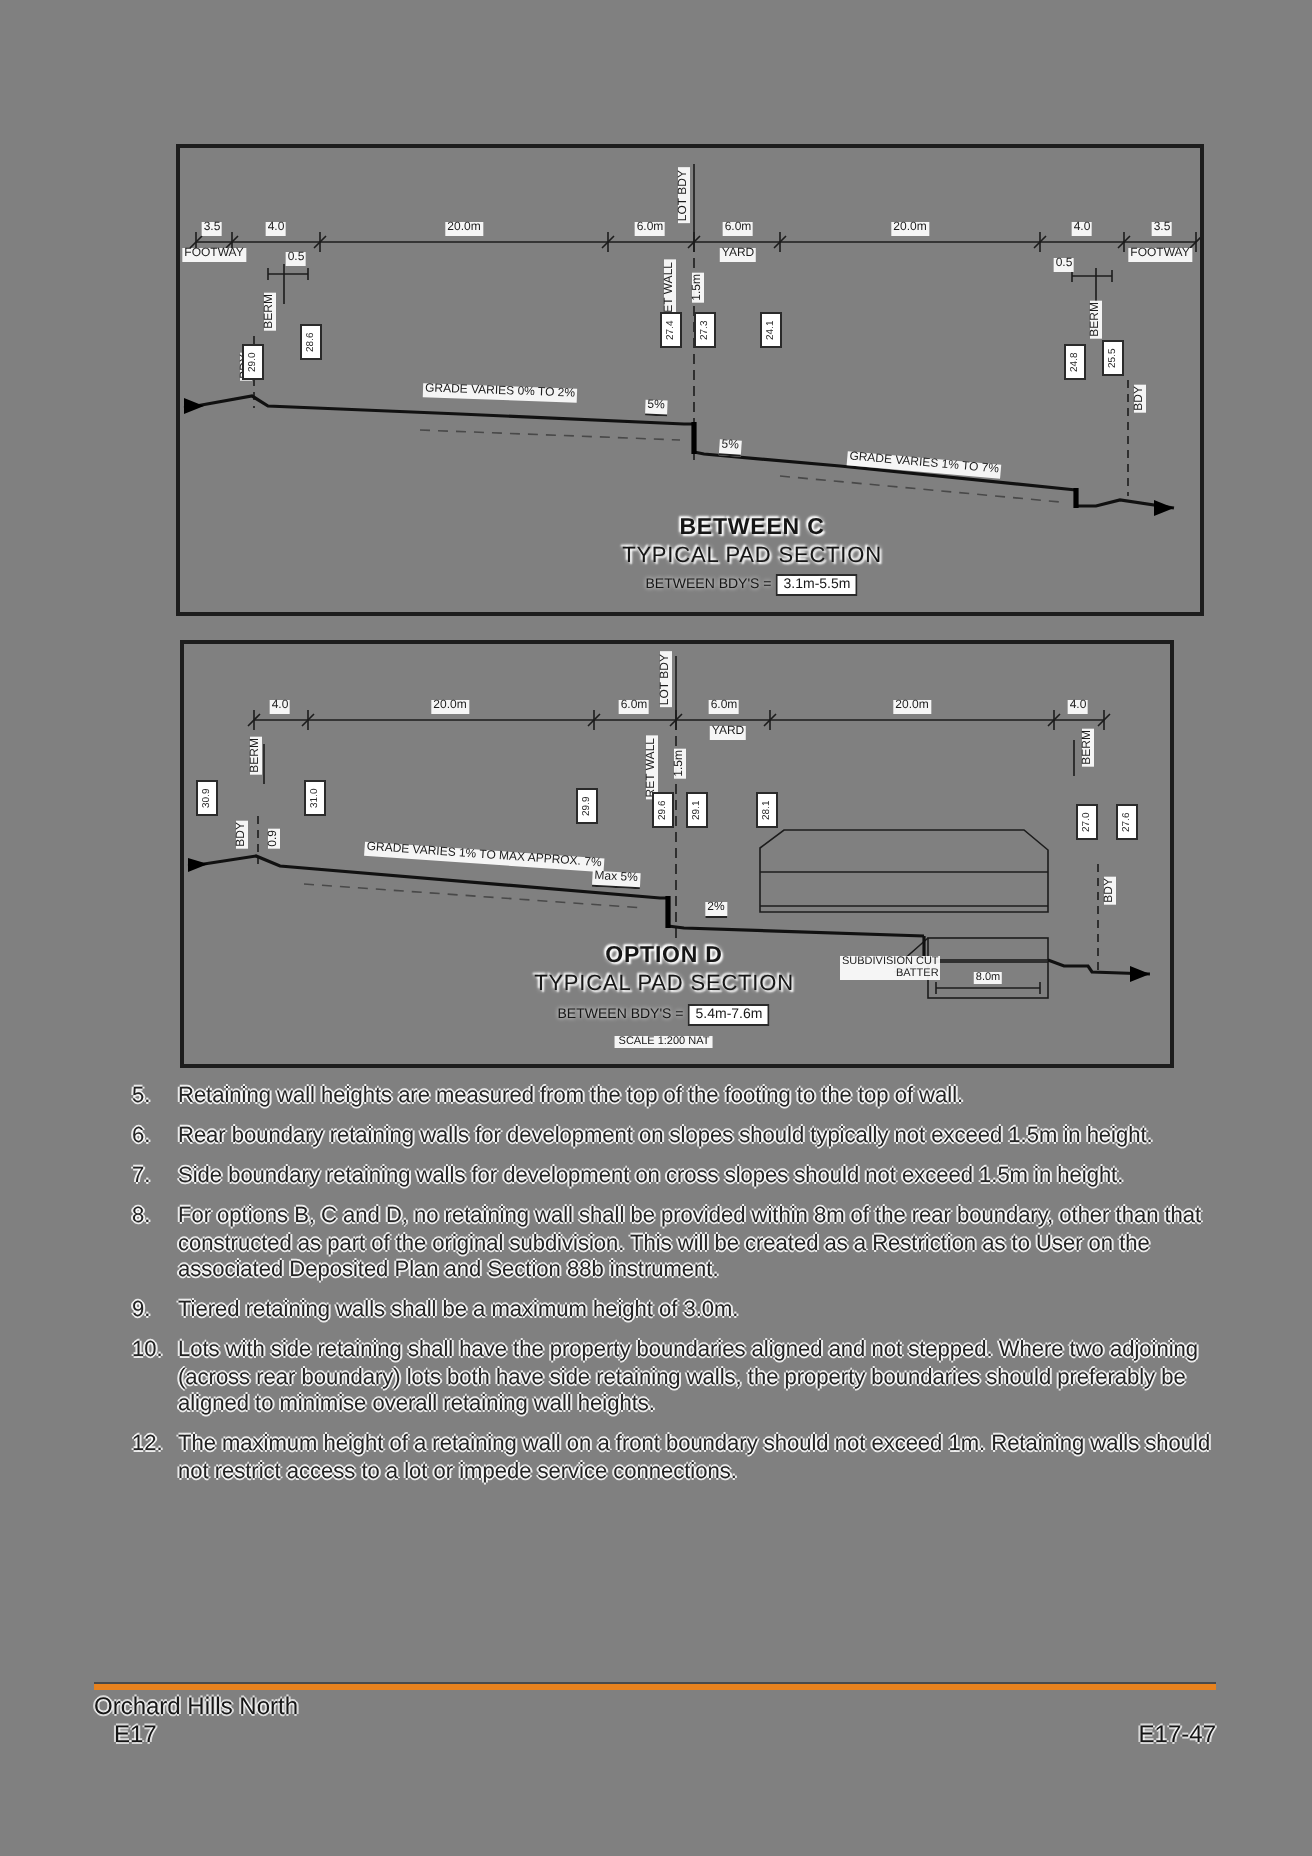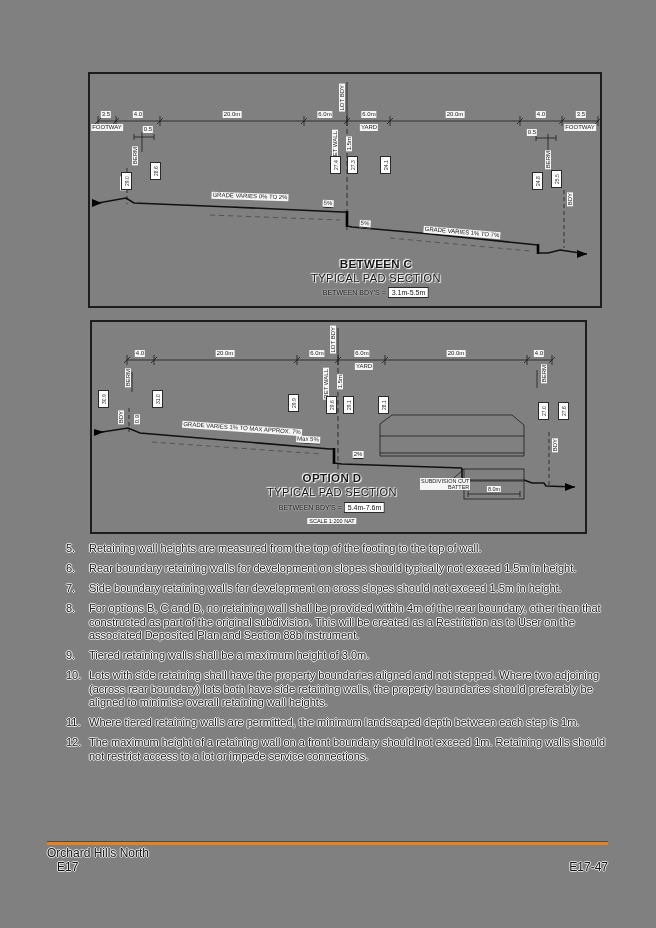--- a/index.html
+++ b/index.html
@@ -194,33 +194,29 @@
   <div class="note">
     <span>6.</span>
     <span>Rear boundary retaining walls for development on slopes should typically not exceed 1.5m in height.</span>
   </div>
   <div class="note">
     <span>7.</span>
     <span>Side boundary retaining walls for development on cross slopes should not exceed 1.5m in height.</span>
   </div>
   <div class="note">
     <span>8.</span>
-    <span>For options B, C and D, no retaining wall shall be provided within 4m of the rear boundary, other than that constructed as part of the original subdivision. This will be created as a Restriction as to User on the associated Deposited Plan and Section 88b instrument.</span>
+    <span>For options B, C and D, no retaining wall shall be provided within 8m of the rear boundary, other than that constructed as part of the original subdivision. This will be created as a Restriction as to User on the associated Deposited Plan and Section 88b instrument.</span>
   </div>
   <div class="note">
     <span>9.</span>
     <span>Tiered retaining walls shall be a maximum height of 3.0m.</span>
   </div>
   <div class="note">
     <span>10.</span>
     <span>Lots with side retaining shall have the property boundaries aligned and not stepped. Where two adjoining (across rear boundary) lots both have side retaining walls, the property boundaries should preferably be aligned to minimise overall retaining wall heights.</span>
-  </div>
-  <div class="note">
-    <span>11.</span>
-    <span>Where tiered retaining walls are permitted, the minimum landscaped depth between each step is 1m.</span>
   </div>
   <div class="note">
     <span>12.</span>
     <span>The maximum height of a retaining wall on a front boundary should not exceed 1m. Retaining walls should not restrict access to a lot or impede service connections.</span>
   </div>
 </div>
 
 <div class="footer-rule" style="background: rgb(232, 130, 30);"></div>
 <div class="footer-text" style="left:47px;top:846px;">Orchard Hills North</div>
 <div class="footer-text" style="left:47px;top:860px;padding-left:10px;">E17</div>

